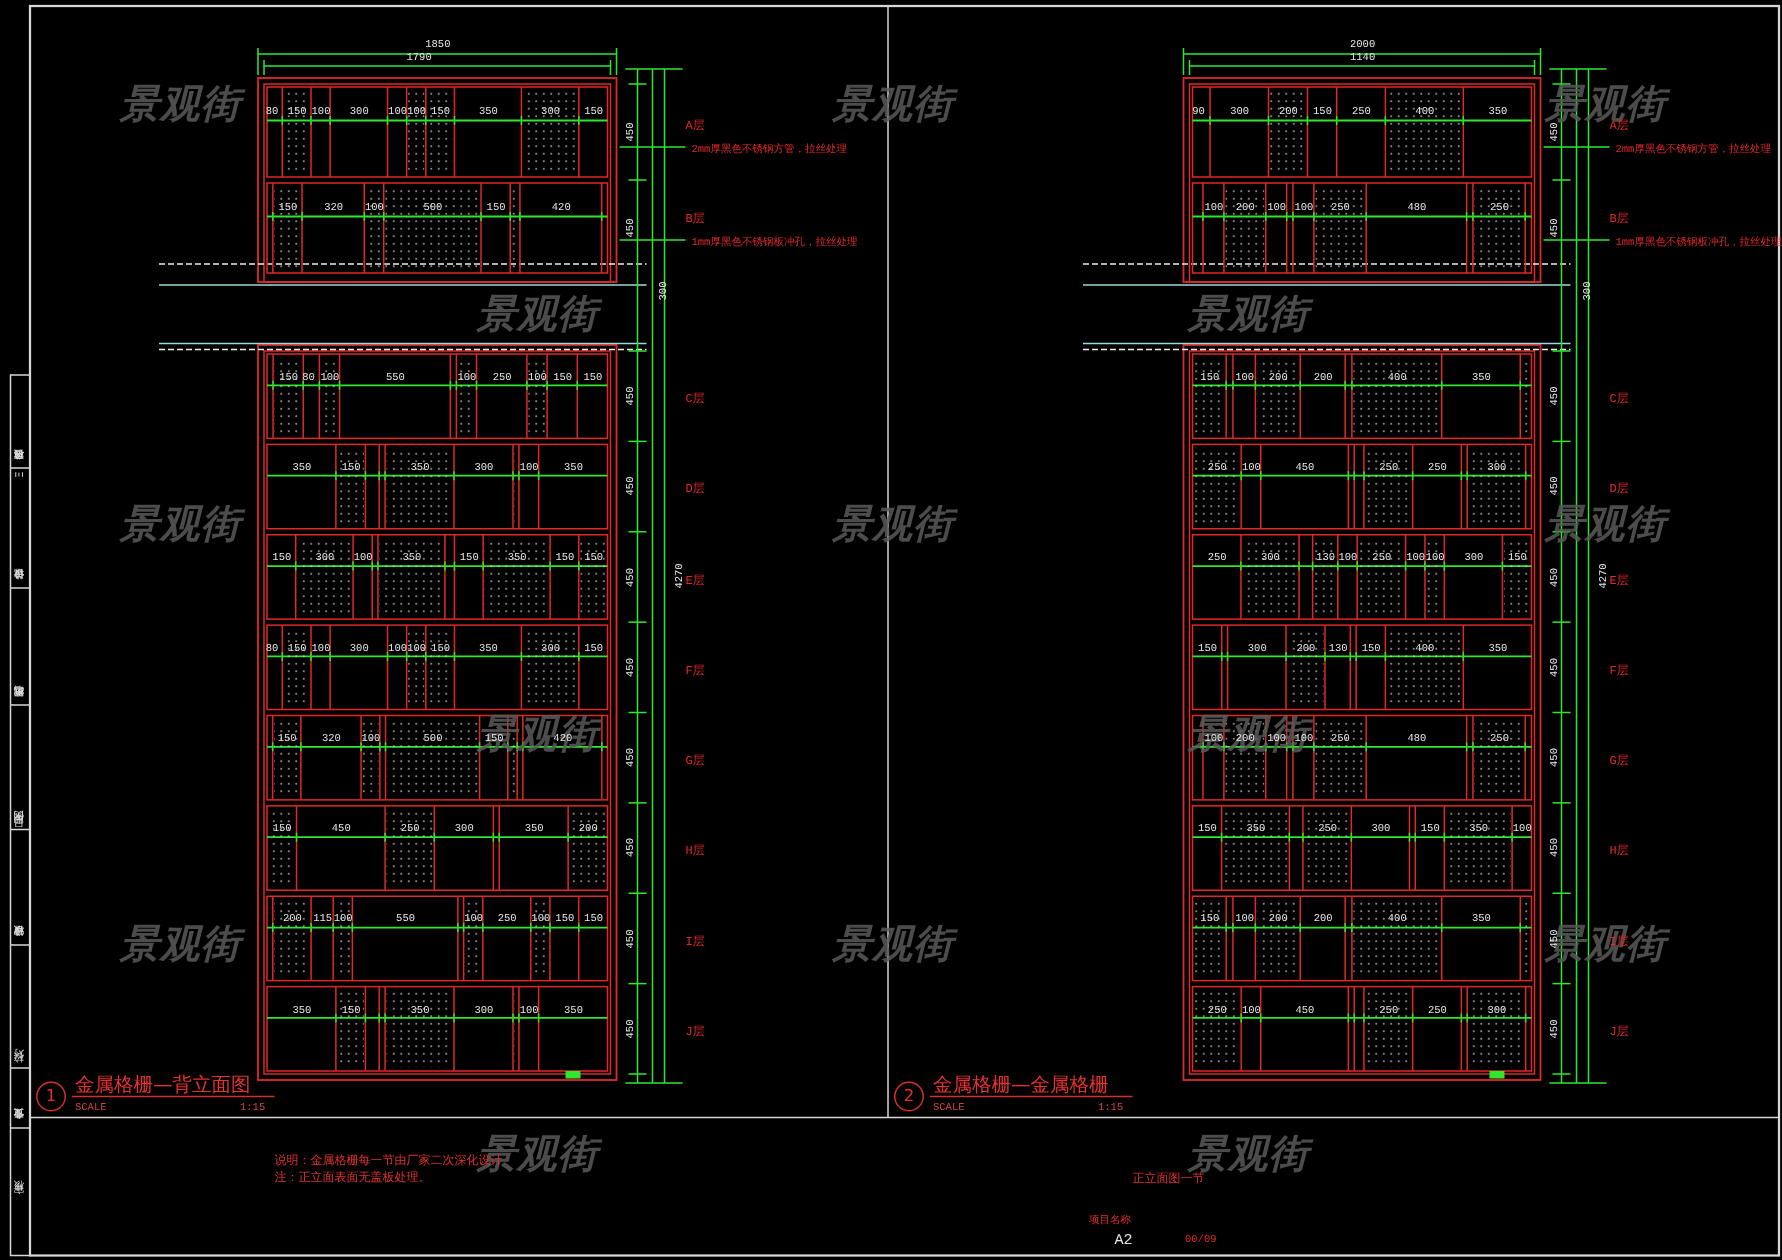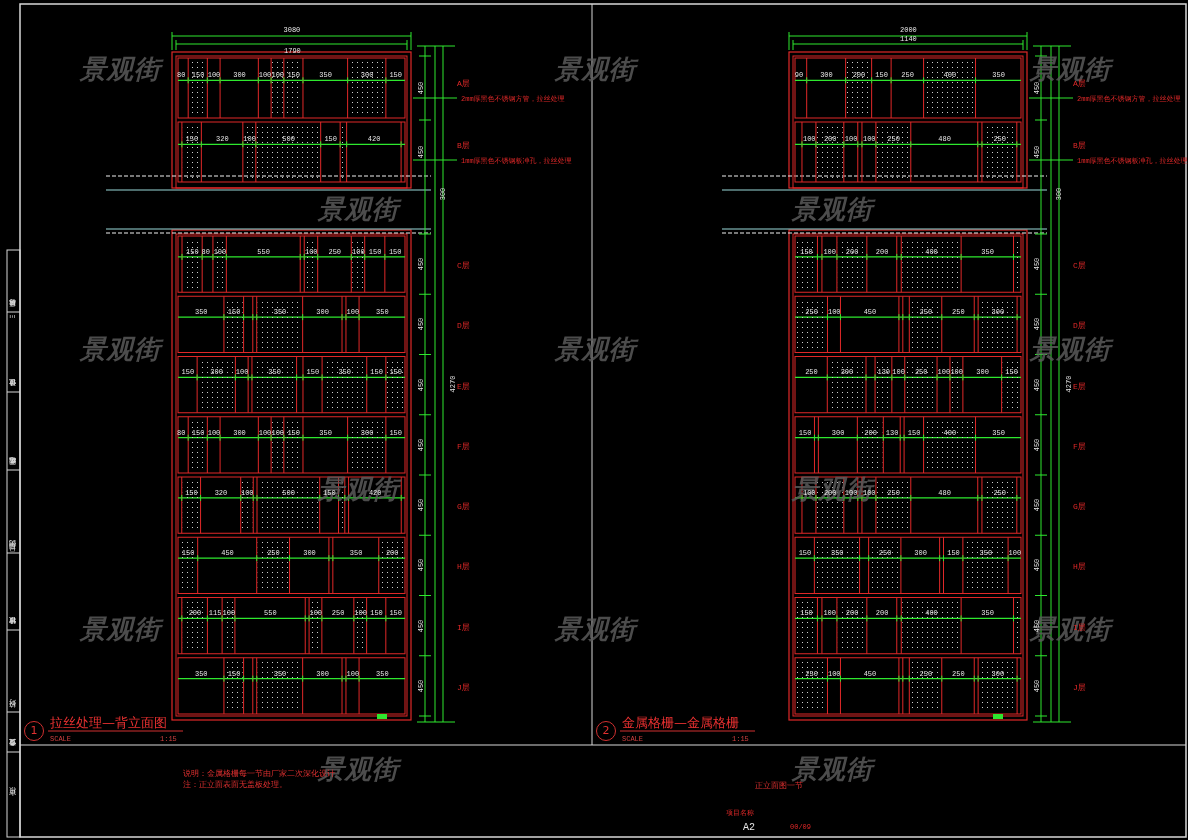--- a/index.html
+++ b/index.html
@@ -576,21 +576,21 @@
 <div class="wm" style="left:1030px;top:332px">景观街</div>
 <div class="wm" style="left:318px;top:472px">景观街</div>
 <div class="wm" style="left:792px;top:472px">景观街</div>
 <div class="wm" style="left:80px;top:612px">景观街</div>
 <div class="wm" style="left:555px;top:612px">景观街</div>
 <div class="wm" style="left:1030px;top:612px">景观街</div>
 <div class="wm" style="left:318px;top:752px">景观街</div>
 <div class="wm" style="left:792px;top:752px">景观街</div>
 
 <div class="circ" style="left:24px;top:721px">1</div>
-<div class="title" style="left:50px;top:714px">拉丝处理—背立面图</div>
+<div class="title" style="left:50px;top:714px">金属格栅—背立面图</div>
 <div class="scale" style="left:50px;top:735px">SCALE</div>
 <div class="scale" style="left:160px;top:735px">1:15</div>
 
 <div class="circ" style="left:596px;top:721px">2</div>
 <div class="title" style="left:622px;top:714px">金属格栅—金属格栅</div>
 <div class="scale" style="left:622px;top:735px">SCALE</div>
 <div class="scale" style="left:732px;top:735px">1:15</div>
 
 <div class="note" style="left:183px;top:768px">说明：金属格栅每一节由厂家二次深化设计</div>
 <div class="note" style="left:183px;top:779px">注：正立面表面无盖板处理。</div>
@@ -603,22 +603,22 @@
 <div class="tb" style="left:8px;top:312px">Ξ 项目名称</div>
 <div class="tb" style="left:8px;top:392px">设计单位</div>
 <div class="tb" style="left:8px;top:470px">图纸名称</div>
 <div class="tb" style="left:8px;top:553px">日 期 比例</div>
 <div class="tb" style="left:8px;top:630px">设计审核</div>
 <div class="tb" style="left:8px;top:712px"> 校 对</div>
 <div class="tb" style="left:8px;top:752px">专业负责</div>
 <div class="tb" style="left:8px;top:800px">审 核</div>
 
 <div id="labels">
-    <div class="lbl" style="left: 283.5px; top: 26px;">3080</div>
-    <div class="lbl" style="left: 284px; top: 35px; margin-top: 12px;">1790</div>
+    <div class="lbl" style="left: 283.5px; top: 26px;">1850</div>
+    <div class="lbl" style="left: 271px; top: 35px;">1790</div>
     <div class="lbl" style="left: 177.101px; top: 71.32px;">80</div>
     <div class="lbl" style="left: 191.767px; top: 71.32px;">150</div>
     <div class="lbl" style="left: 207.708px; top: 71.32px;">100</div>
     <div class="lbl" style="left: 233.213px; top: 71.32px;">300</div>
     <div class="lbl" style="left: 258.719px; top: 71.32px;">100</div>
     <div class="lbl" style="left: 271.472px; top: 71.32px;">100</div>
     <div class="lbl" style="left: 287.413px; top: 71.32px;">150</div>
     <div class="lbl" style="left: 319.295px; top: 71.32px;">350</div>
     <div class="lbl" style="left: 360.742px; top: 71.32px;">300</div>
     <div class="lbl" style="left: 389.435px; top: 71.32px;">150</div>

